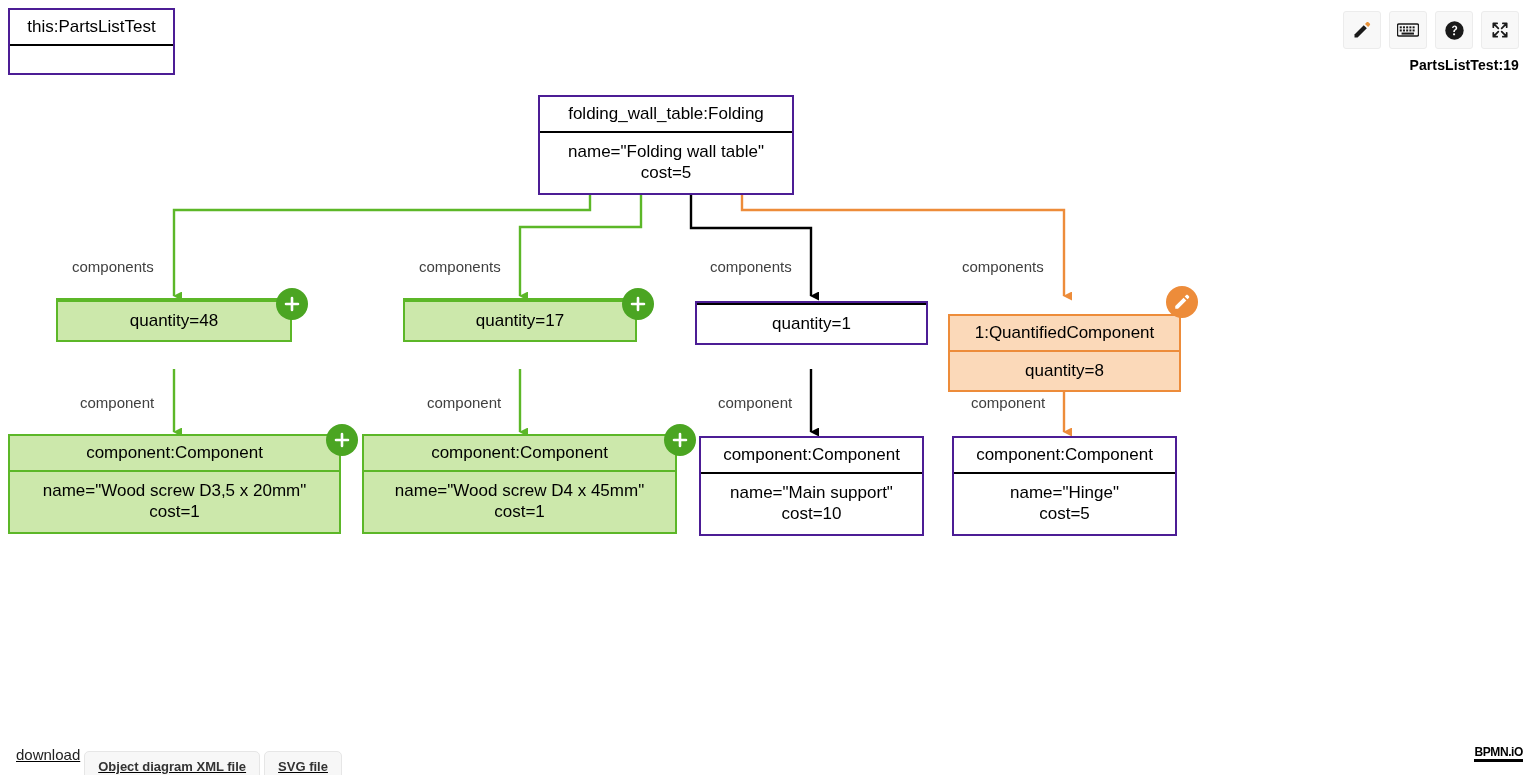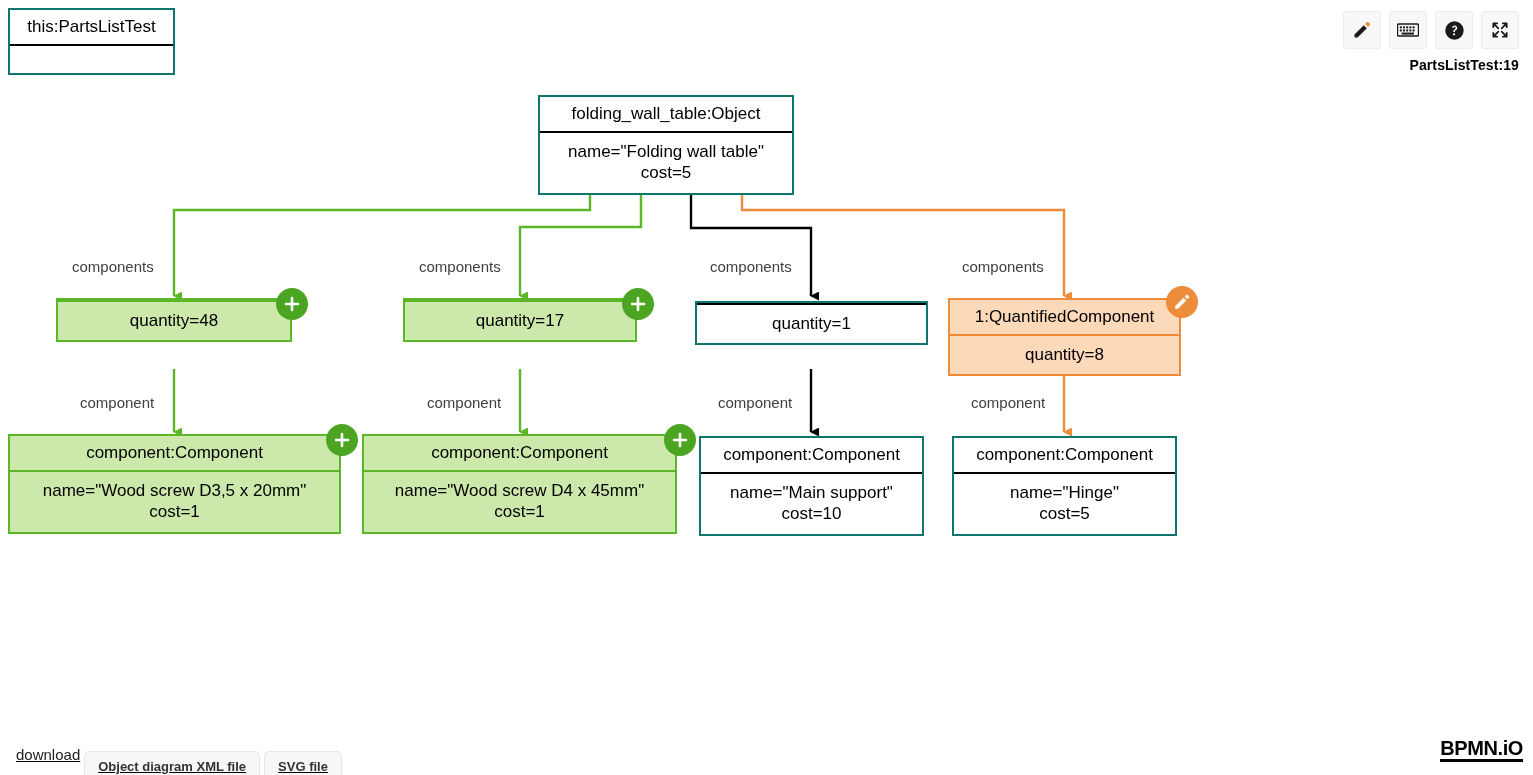--- a/index.html
+++ b/index.html
@@ -28,21 +28,21 @@
     left: 0; top: 0;
     width: 1533px;
     height: 700px;
   }
 
   
   .node {
     position: absolute;
     box-sizing: border-box;
     background: #ffffff;
-    border: 2px solid #0f766e;
+    border: 2px solid #4c1d95;
   }
   .node .node-head {
     box-sizing: border-box;
     text-align: center;
     font-size: 17px;
     color: #000000;
     line-height: 1;
     padding: 8px 6px 9px 6px;
     white-space: nowrap;
   }
@@ -65,20 +65,21 @@
   .node.added {
     background: #cce8ab;
     border-color: #5cb728;
   }
   .node.added .node-body { border-top-color: #5cb728; }
 
   
   .node.changed {
     background: #fbd9b9;
     border-color: #ed8c3a;
+    margin-top: 16px;
   }
   .node.changed .node-body { border-top-color: #ed8c3a; }
 
   
   .badge {
     position: absolute;
     width: 32px;
     height: 32px;
     border-radius: 50%;
     display: flex;
@@ -183,21 +184,21 @@
     color: #222222;
     margin-left: 74px;
     margin-right: 69px;
     white-space: nowrap;
   }
   #logo {
     position: absolute;
     right: 10px;
     bottom: 13px;
     font-family: "Liberation Sans", sans-serif;
-    font-size: 20px;
+    font-size: 12px;
     font-weight: bold;
     color: #000000;
     letter-spacing: -0.4px;
     border-bottom: 3px solid #000000;
     padding-bottom: 1px;
     line-height: 1;
     cursor: pointer;
   }
 </style>
 </head>
@@ -233,21 +234,21 @@
       <path d="M 811 369 L 811 432" fill="none" stroke="#000000" stroke-width="2.4" marker-end="url(#ah-black)"></path>
       <path d="M 1064 369 L 1064 432" fill="none" stroke="#ed8c3a" stroke-width="2.4" marker-end="url(#ah-orange)"></path>
     </svg>
 
     <div class="node empty-body" style="left:8px; top:8px; width:167px;">
       <div class="node-head">this:PartsListTest</div>
       <div class="node-body" style="height:29px;"></div>
     </div>
 
     <div class="node" style="left:538px; top:95px; width:256px;">
-      <div class="node-head">folding_wall_table:Object</div>
+      <div class="node-head">folding_wall_table:Folding</div>
       <div class="node-body">name="Folding wall table"
 cost=5</div>
     </div>
 
     <div class="node added" style="left:56px; top:298px; width:236px;">
       <div class="node-body">quantity=48</div>
     </div>
     <div class="badge add" style="left:276px; top:288px;">
       <svg width="18" height="18" viewBox="0 0 18 18" aria-hidden="true">
         <path d="M9 3 L9 15 M3 9 L15 9" stroke="#ffffff" stroke-width="2.6" stroke-linecap="round"></path>

